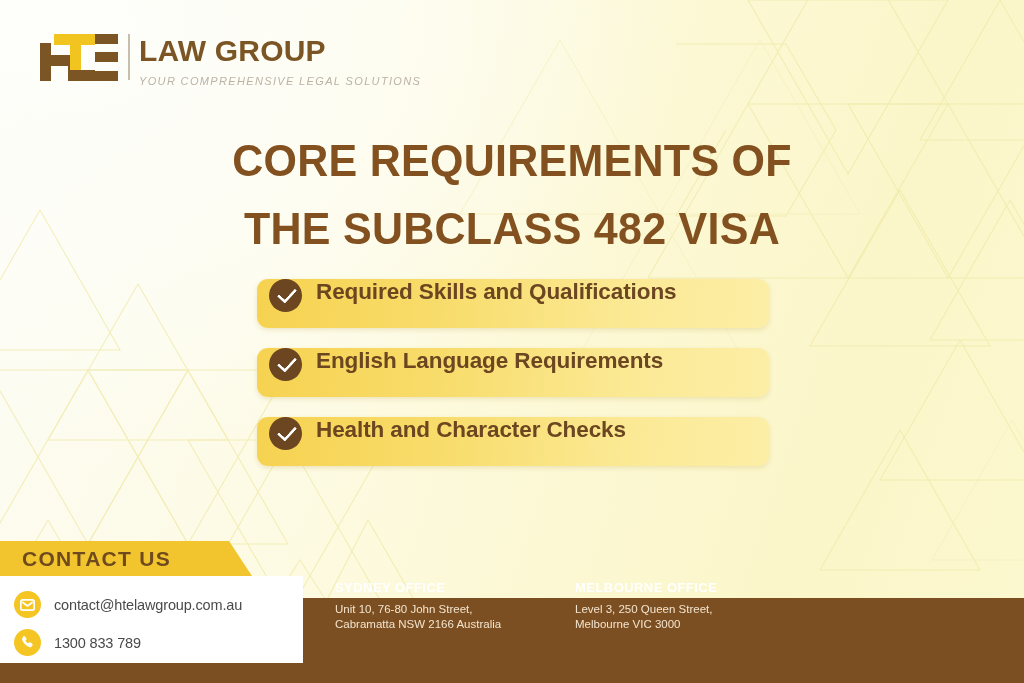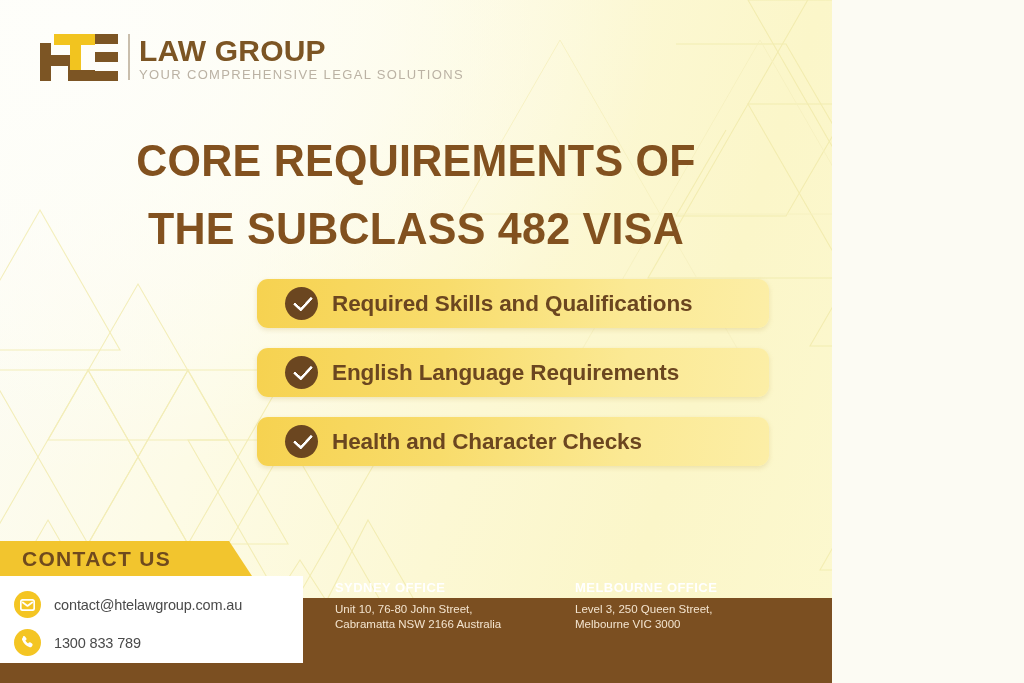--- a/index.html
+++ b/index.html
@@ -10,21 +10,21 @@
     overflow: hidden;
   }
 
   body {
     font-family: "Liberation Sans", sans-serif;
     background: #FCFBF3;
   }
 
   #poster {
     position: relative;
-    width: 832px;
+    width: 1024px;
     height: 683px;
     overflow: hidden;
     background:
       radial-gradient(ellipse 820px 620px at 8% 4%, #FEFEFA 0%, rgba(254,254,250,0.55) 38%, rgba(252,248,210,0) 72%),
       linear-gradient(108deg, #FCFCF6 0%, #FDFBE6 32%, #FCF8D4 58%, #FBF6C9 78%, #FCF8CF 100%);
   }
 
   
   #bg-pattern {
     position: absolute;
@@ -95,25 +95,26 @@
   #logo-words { padding-top: 2px; }
   #logo-name {
     font-size: 30px;
     font-weight: bold;
     letter-spacing: 0.2px;
     color: #7C5524;
     line-height: 1.05;
     white-space: nowrap;
   }
   #logo-tagline {
-    font-size: 13px;
+    font-size: 11px;
     letter-spacing: 1.35px;
     color: #BBB2A4;
-    margin-top: 0;
-    white-space: nowrap;
+    margin-top: 8px;
+    white-space: nowrap;
+    font-style: italic;
   }
 
   
   #headline {
     position: absolute;
     left: 0; right: 0;
     top: 127px;
     text-align: center;
     color: #82511F;
     font-weight: bold;
@@ -130,22 +131,22 @@
     left: 257px;
     top: 279px;
     width: 512px;
   }
   .pill {
     position: relative;
     height: 49px;
     border-radius: 11px;
     margin-bottom: 20px;
     display: flex;
-    align-items: center;
-    padding-left: 28px;
+    align-items: flex-start;
+    padding-left: 12px;
     background: linear-gradient(96deg, #F6D250 0%, #F8DC6B 36%, #FBE994 72%, #FCEEA6 100%);
     box-shadow: 0 2px 5px rgba(180,150,60,0.22);
   }
   .pill:last-child { margin-bottom: 6px; }
   .pill-check {
     flex: 0 0 auto;
     width: 33px; height: 33px;
     border-radius: 50%;
     background: #6B4620;
     position: relative;

